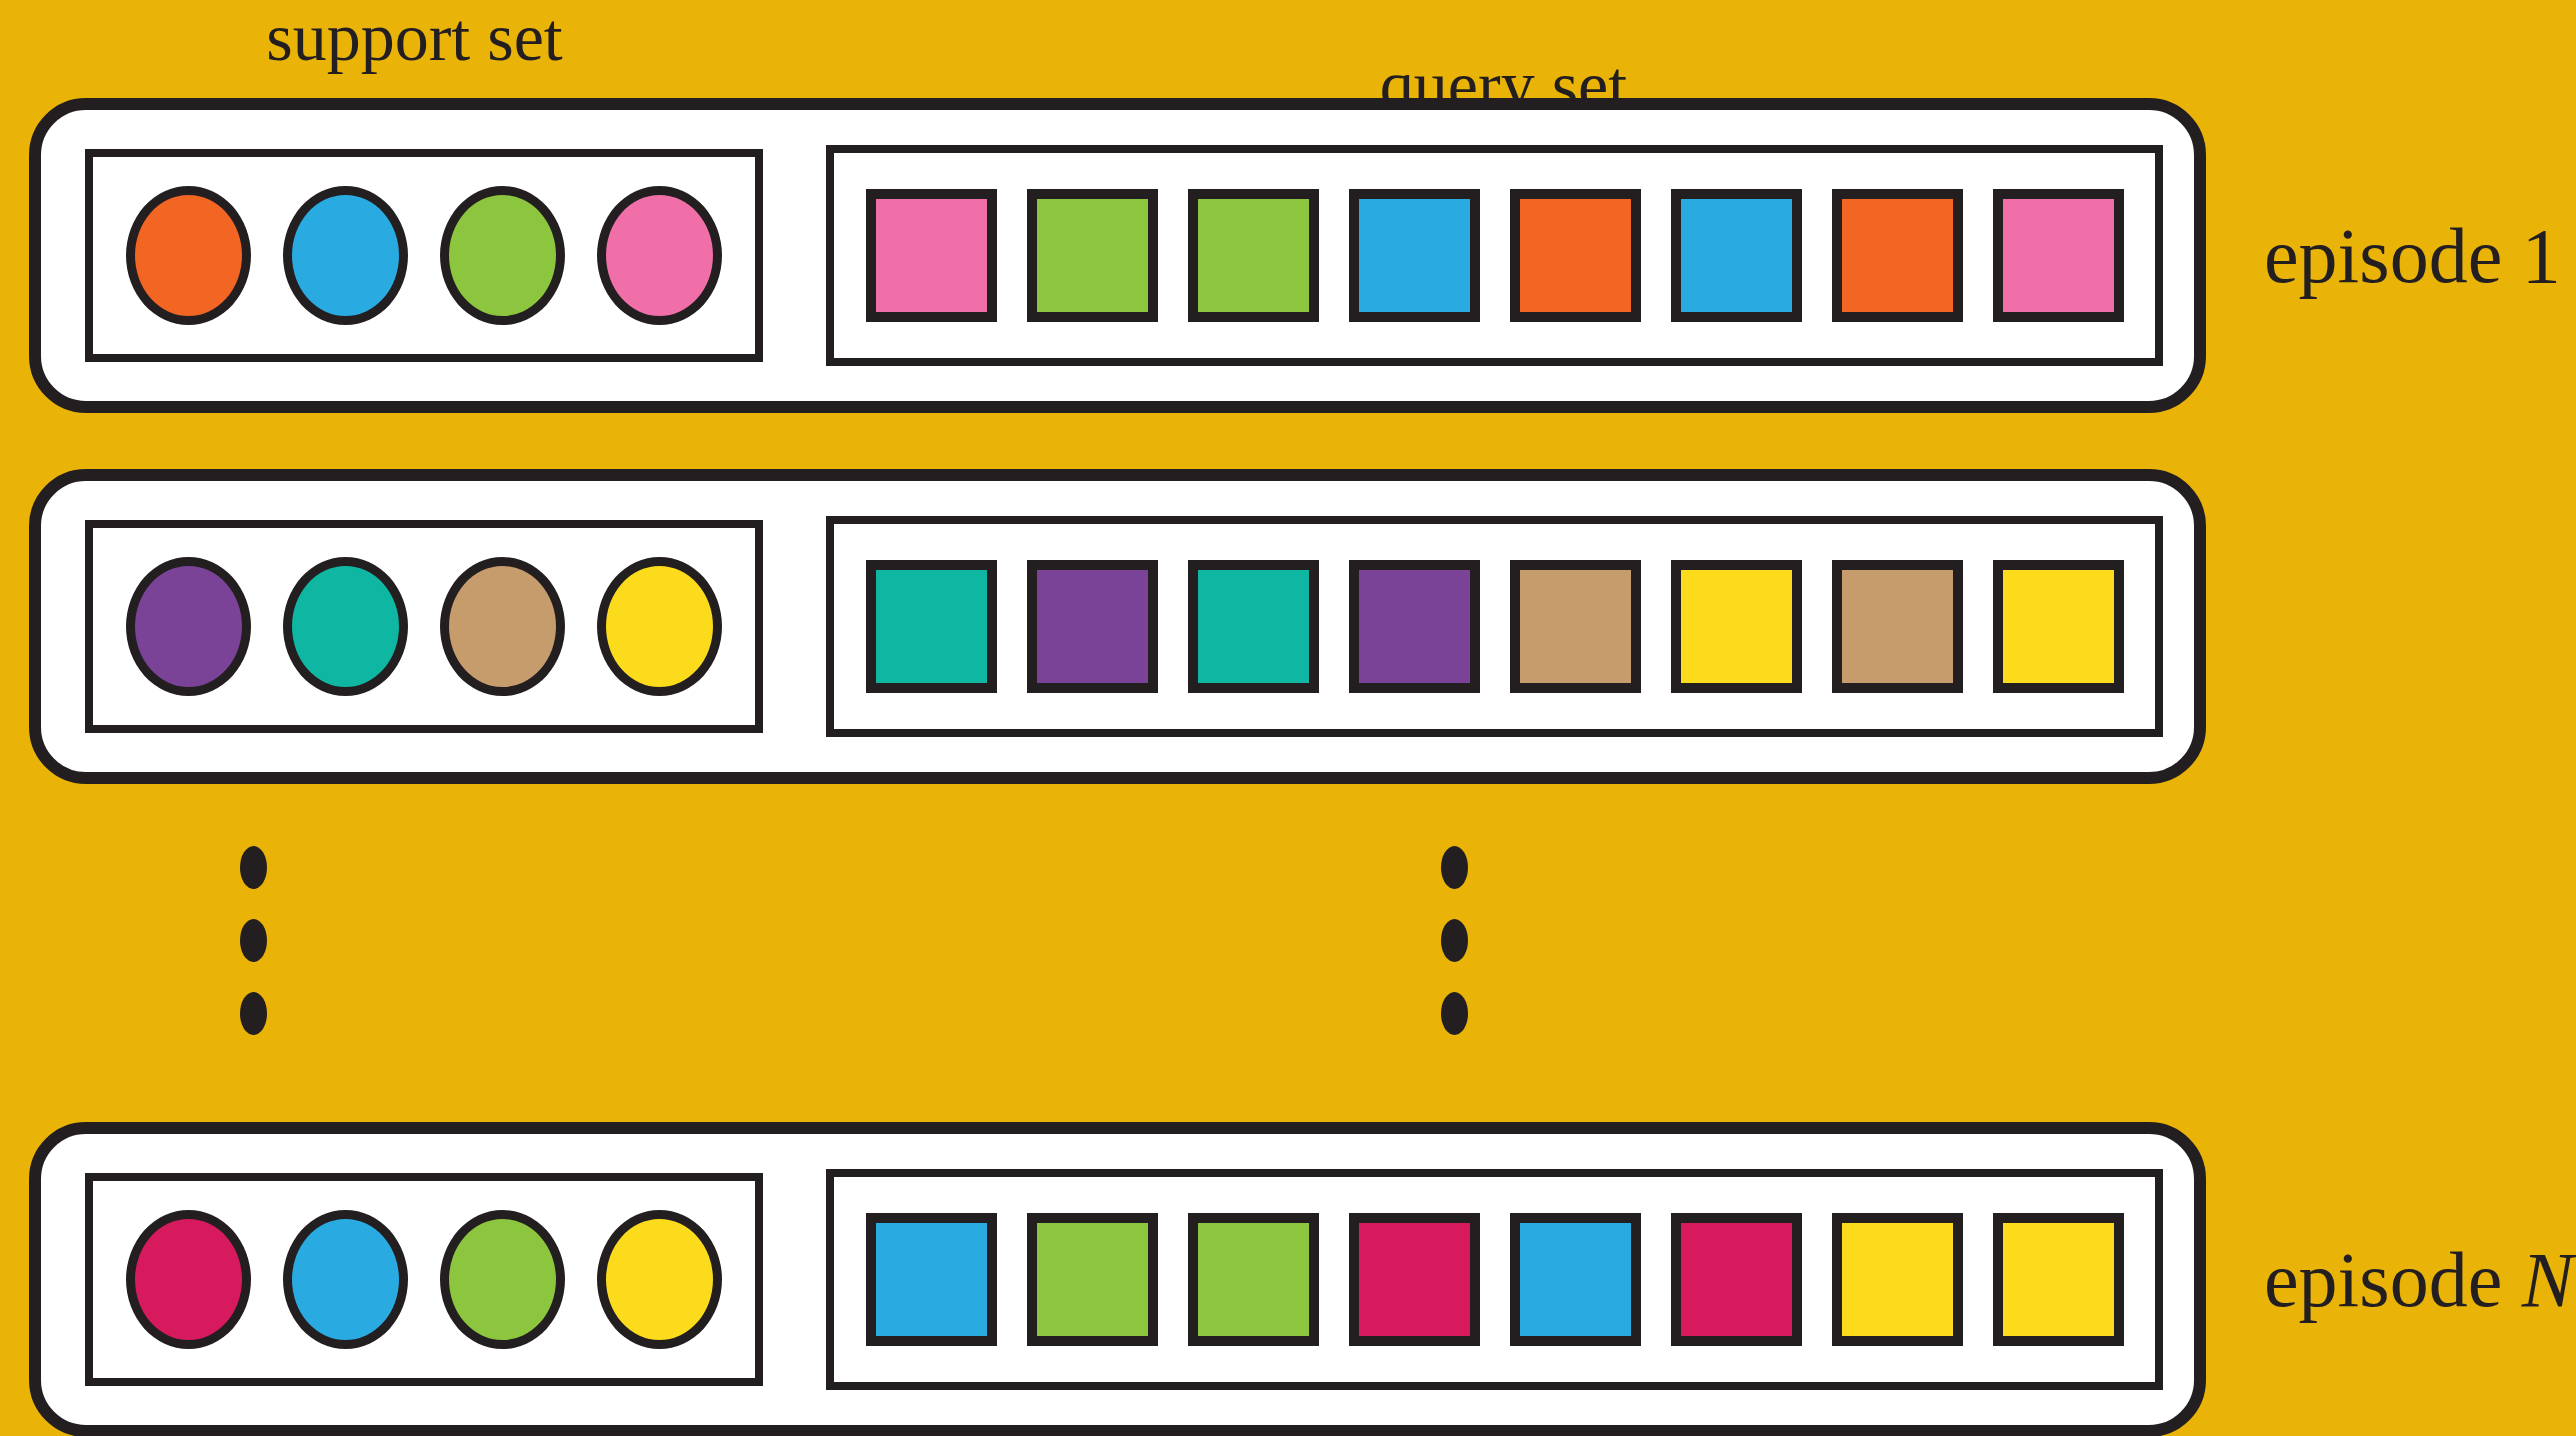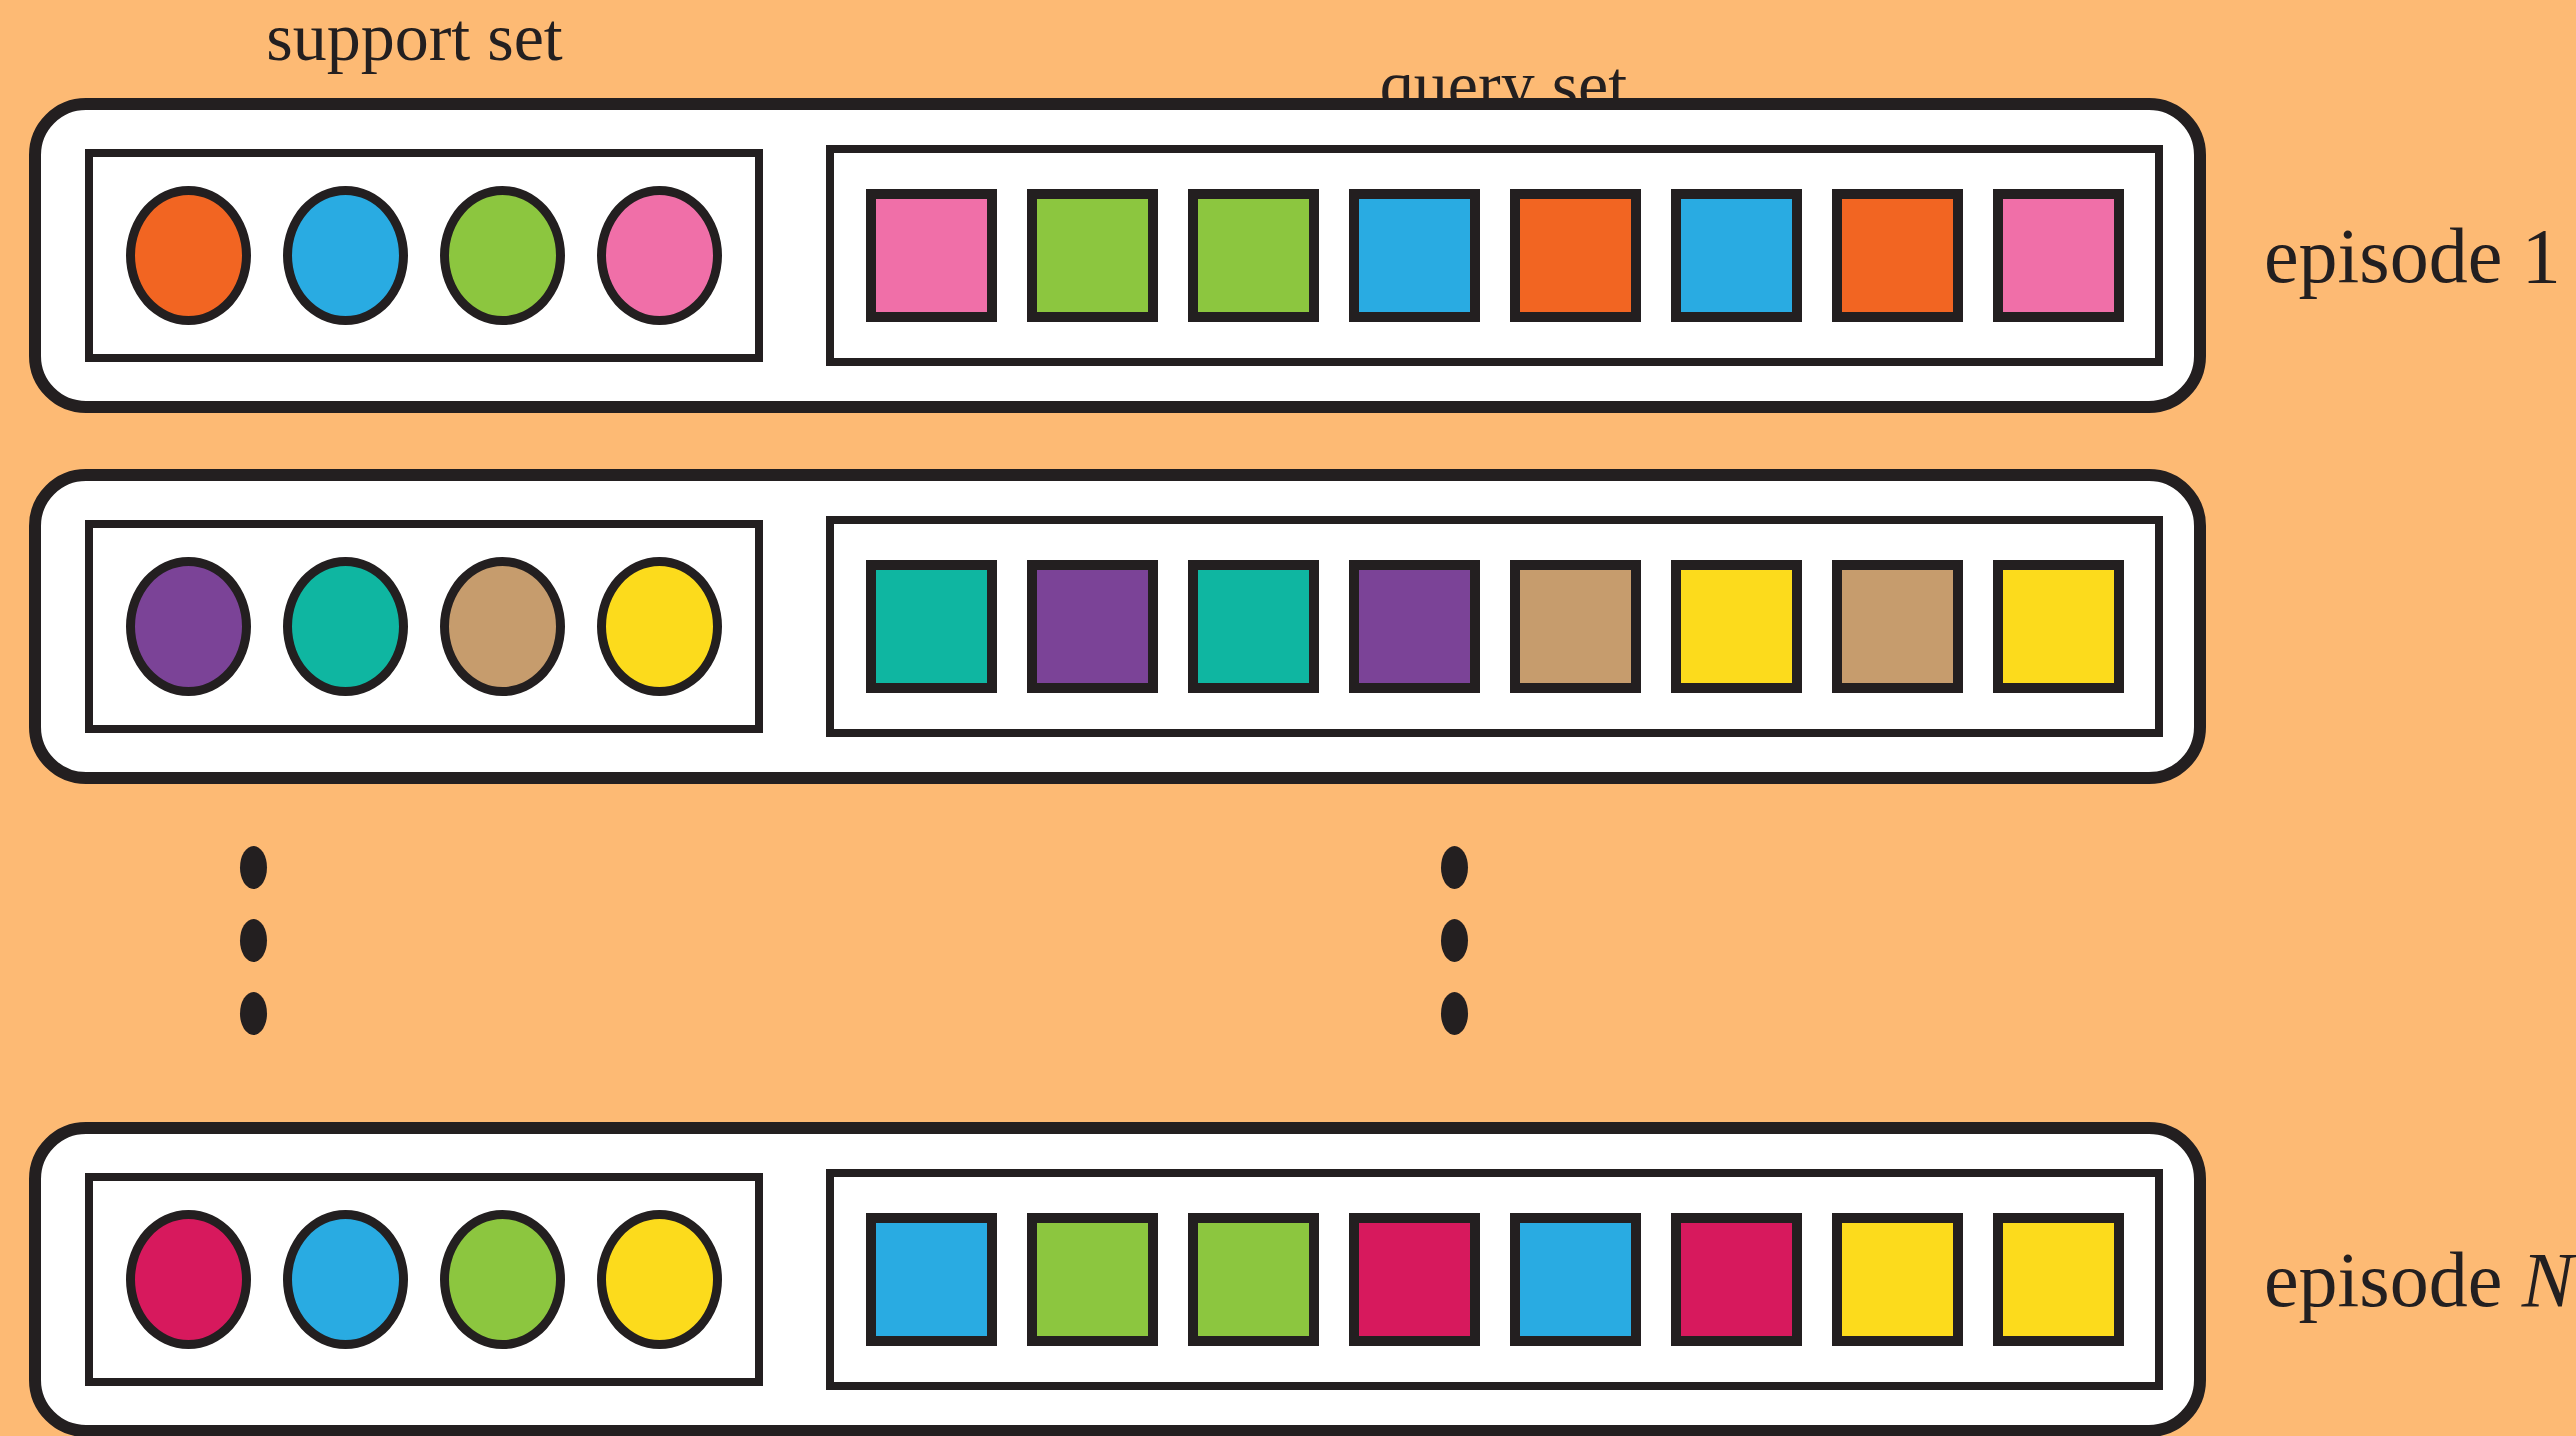--- a/index.html
+++ b/index.html
@@ -1,20 +1,20 @@
 <!DOCTYPE html>
 <html><head>
 <meta charset="utf-8">
 <style>
   html, body { margin: 0; padding: 0; background: #ffffff; }
   .canvas {
     position: relative;
     width: 2576px;
     height: 1437px;
-    background: #fdba74;
+    background: #eab308;
     font-family: "Liberation Serif", "DejaVu Serif", serif;
     color: #231F20;
     overflow: hidden;
   }
   .header-label {
     position: absolute;
     top: 2px;
     font-size: 68px;
     line-height: 1.05;
     text-align: center;

